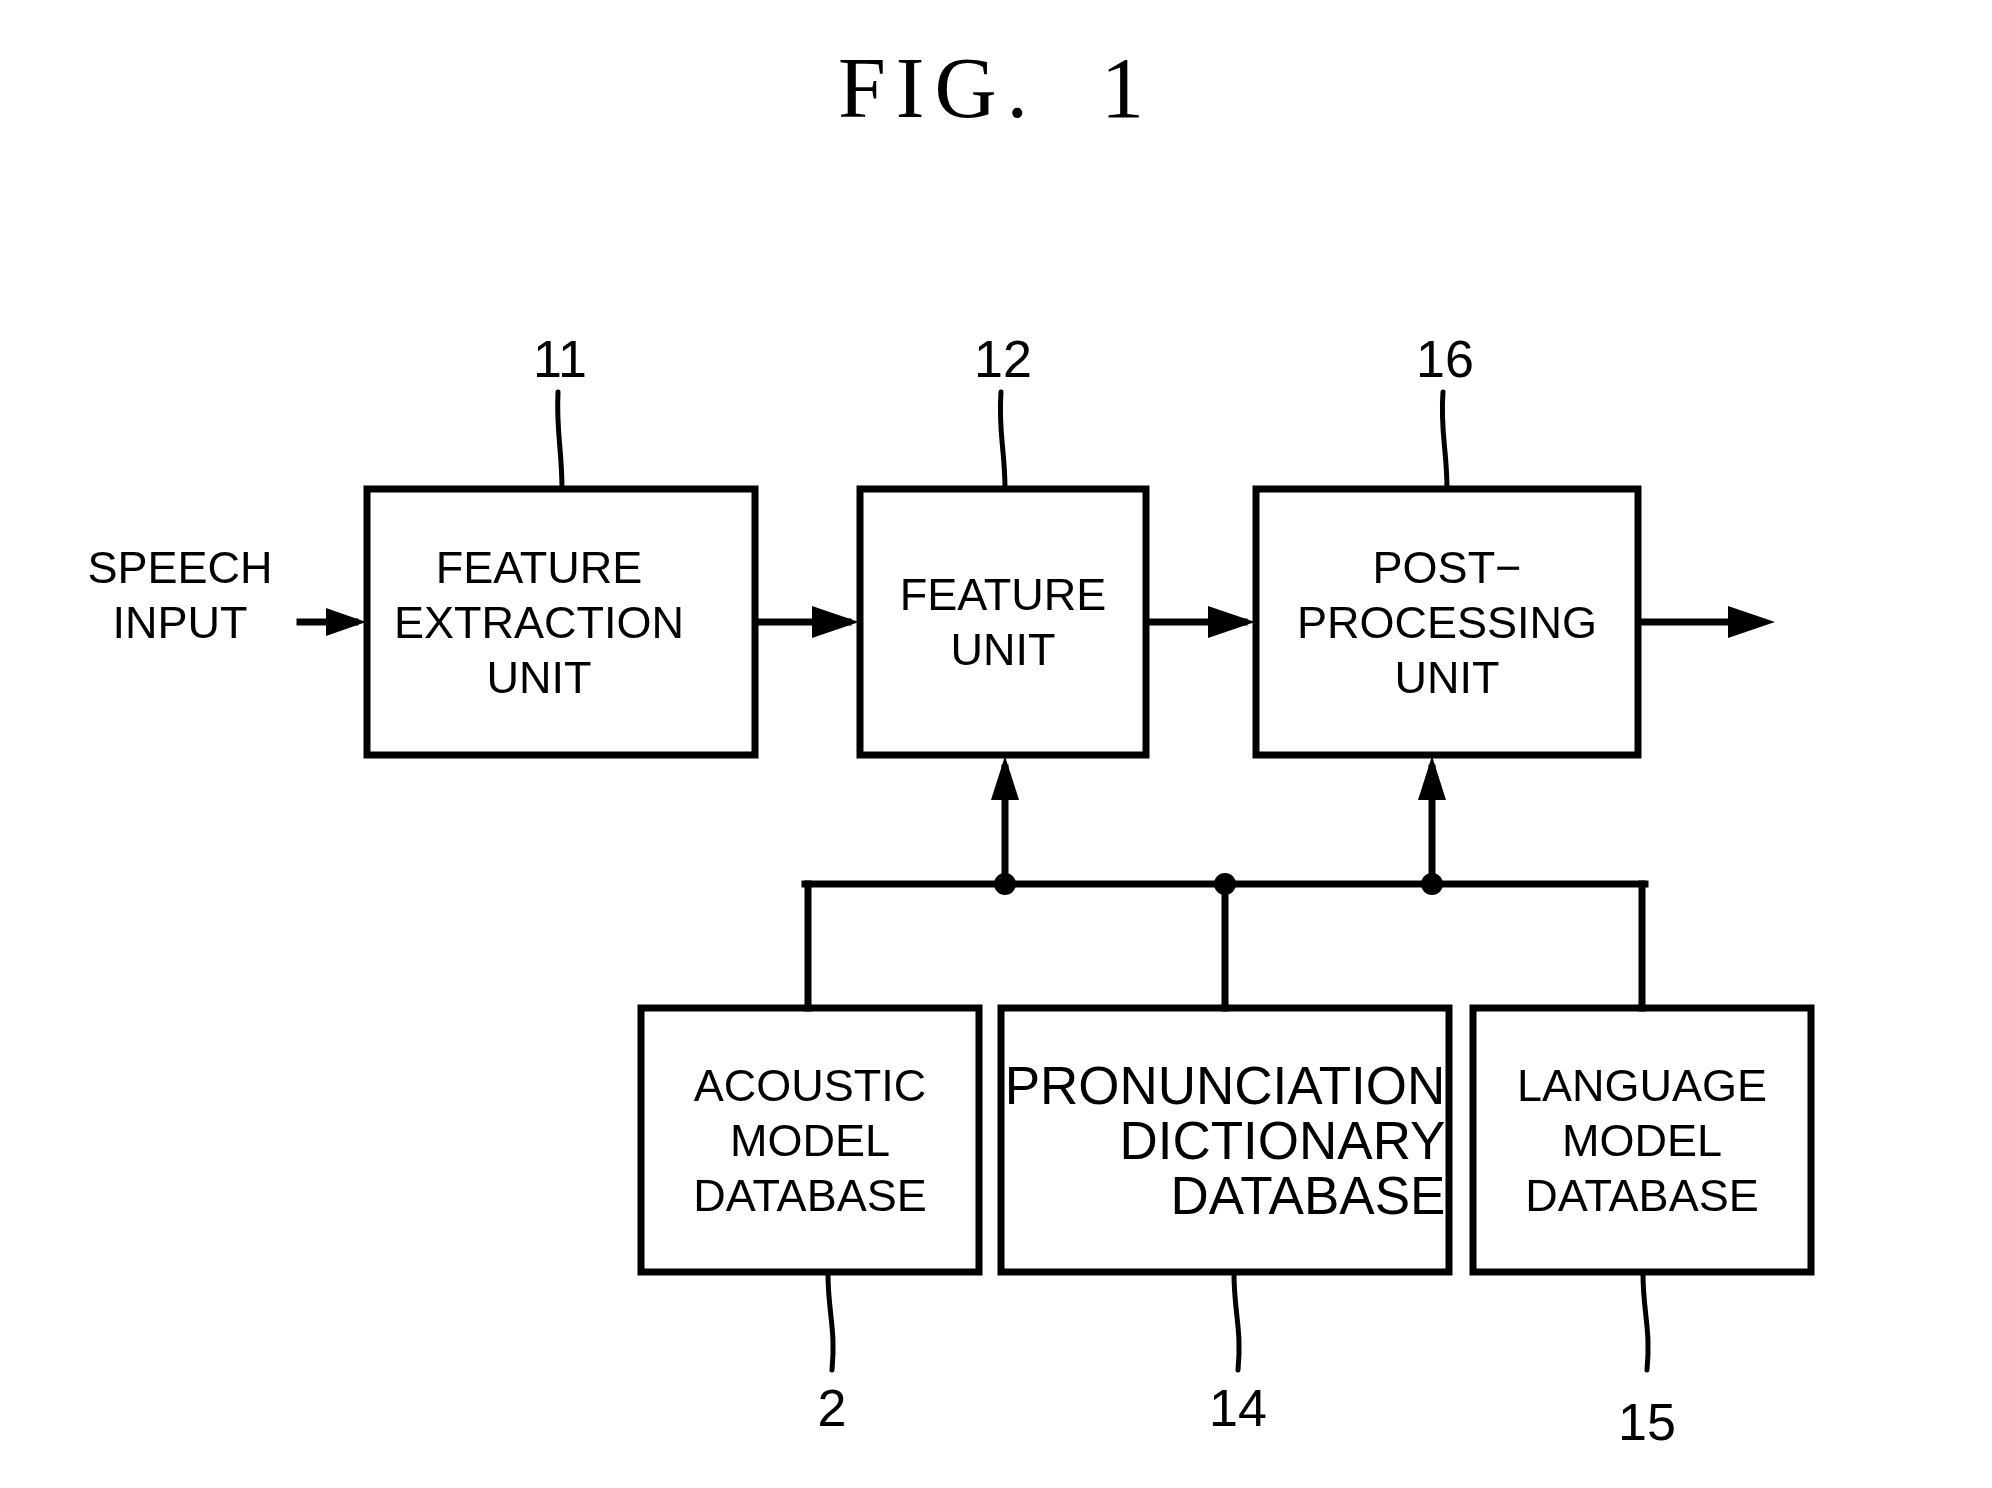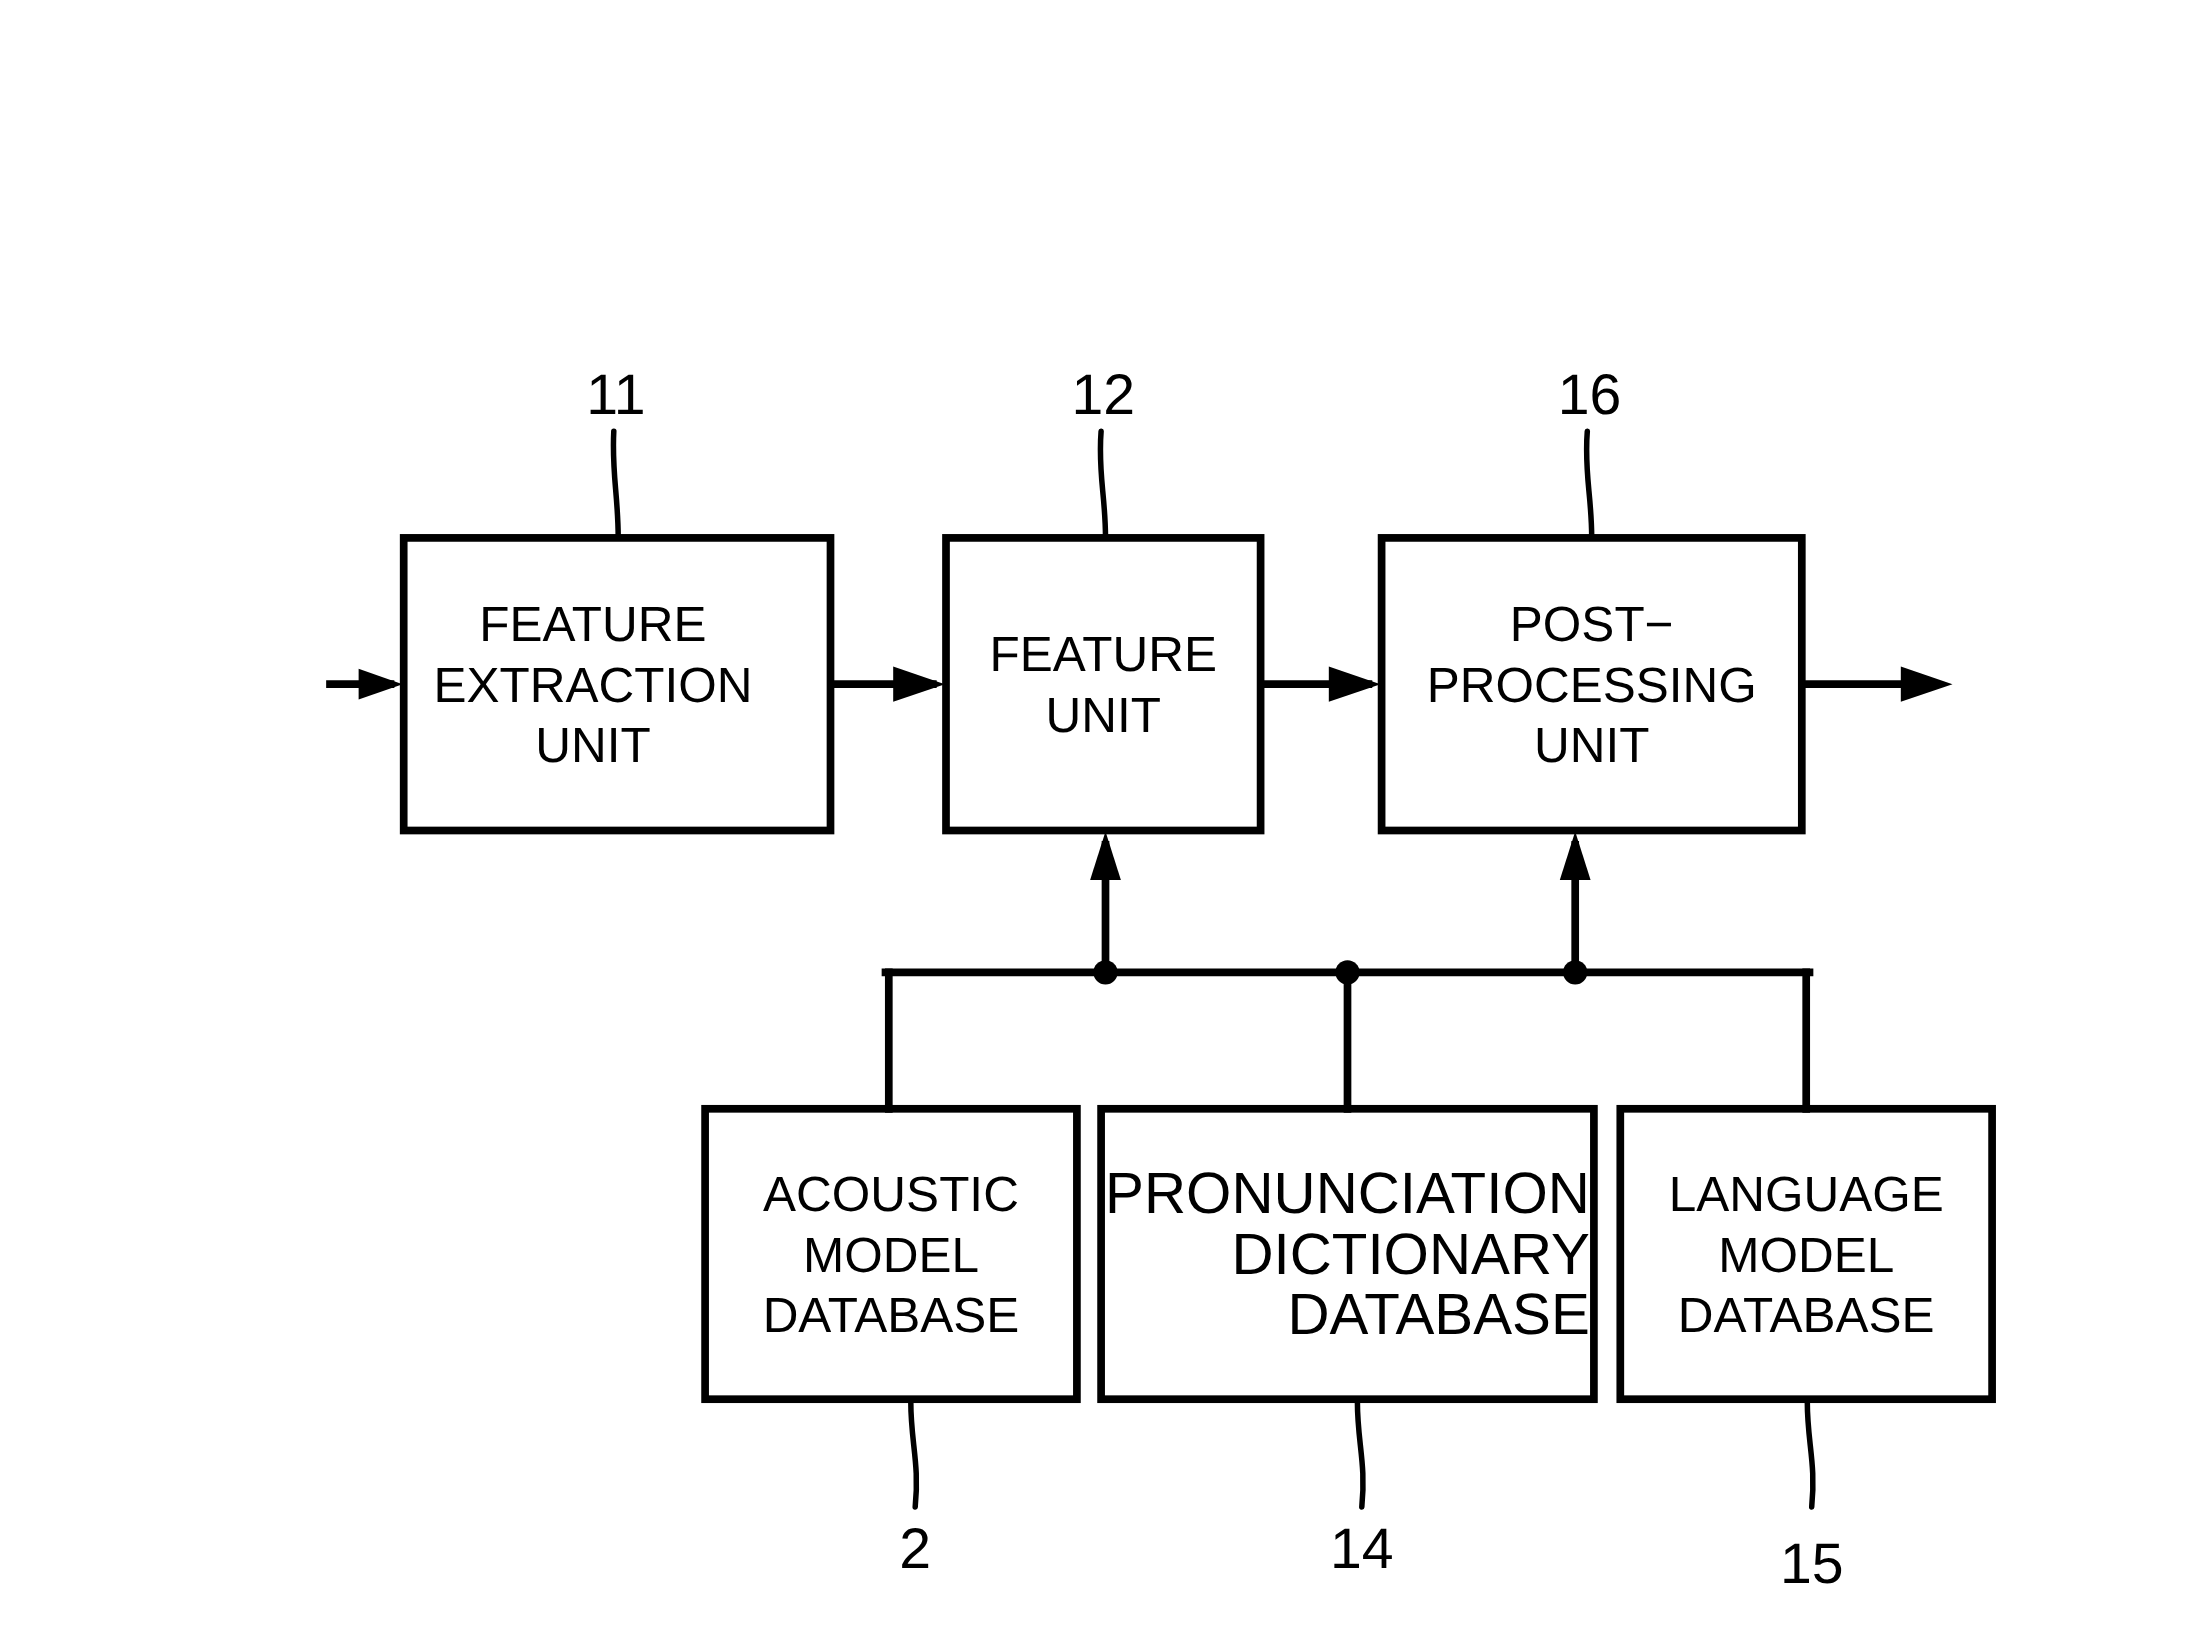--- a/index.html
+++ b/index.html
@@ -70,20 +70,21 @@
   .tight {
     font-size: 53px;
     text-align: right;
   }
 </style>
 </head>
 <body>
 
 <div id="page">
 
+  <div id="fig-title">FIG.  1</div>
 
   <svg class="diagram-svg" viewBox="0 0 1992 1488">
     <g fill="none" stroke="#000000" stroke-width="7" stroke-linecap="square">
 
       <rect x="367" y="489" width="388" height="266" fill="#ffffff"></rect>
 
       <rect x="860" y="489" width="286" height="266" fill="#ffffff"></rect>
 
       <rect x="1256" y="489" width="382" height="266" fill="#ffffff"></rect>
 
@@ -130,20 +131,22 @@
       <polygon points="1255,622 1208,606 1208,638"></polygon>
       <polygon points="1775,622 1728,606 1728,638"></polygon>
       <polygon points="1005,756 991,800 1019,800"></polygon>
       <polygon points="1432,756 1418,800 1446,800"></polygon>
       <circle cx="1005" cy="884" r="11"></circle>
       <circle cx="1225" cy="884" r="11"></circle>
       <circle cx="1432" cy="884" r="11"></circle>
     </g>
   </svg>
 
+  <div class="ext-label" style="left:60px; top:540px; width:240px;">SPEECH
+INPUT</div>
 
 
   <div class="box-label" style="left:345px; top:489px; width:388px; height:266px;">FEATURE
 EXTRACTION
 UNIT</div>
 
   <div class="box-label" style="left:860px; top:489px; width:286px; height:266px;">FEATURE
 UNIT</div>
 
   <div class="box-label" style="left:1256px; top:489px; width:382px; height:266px;">POST−

